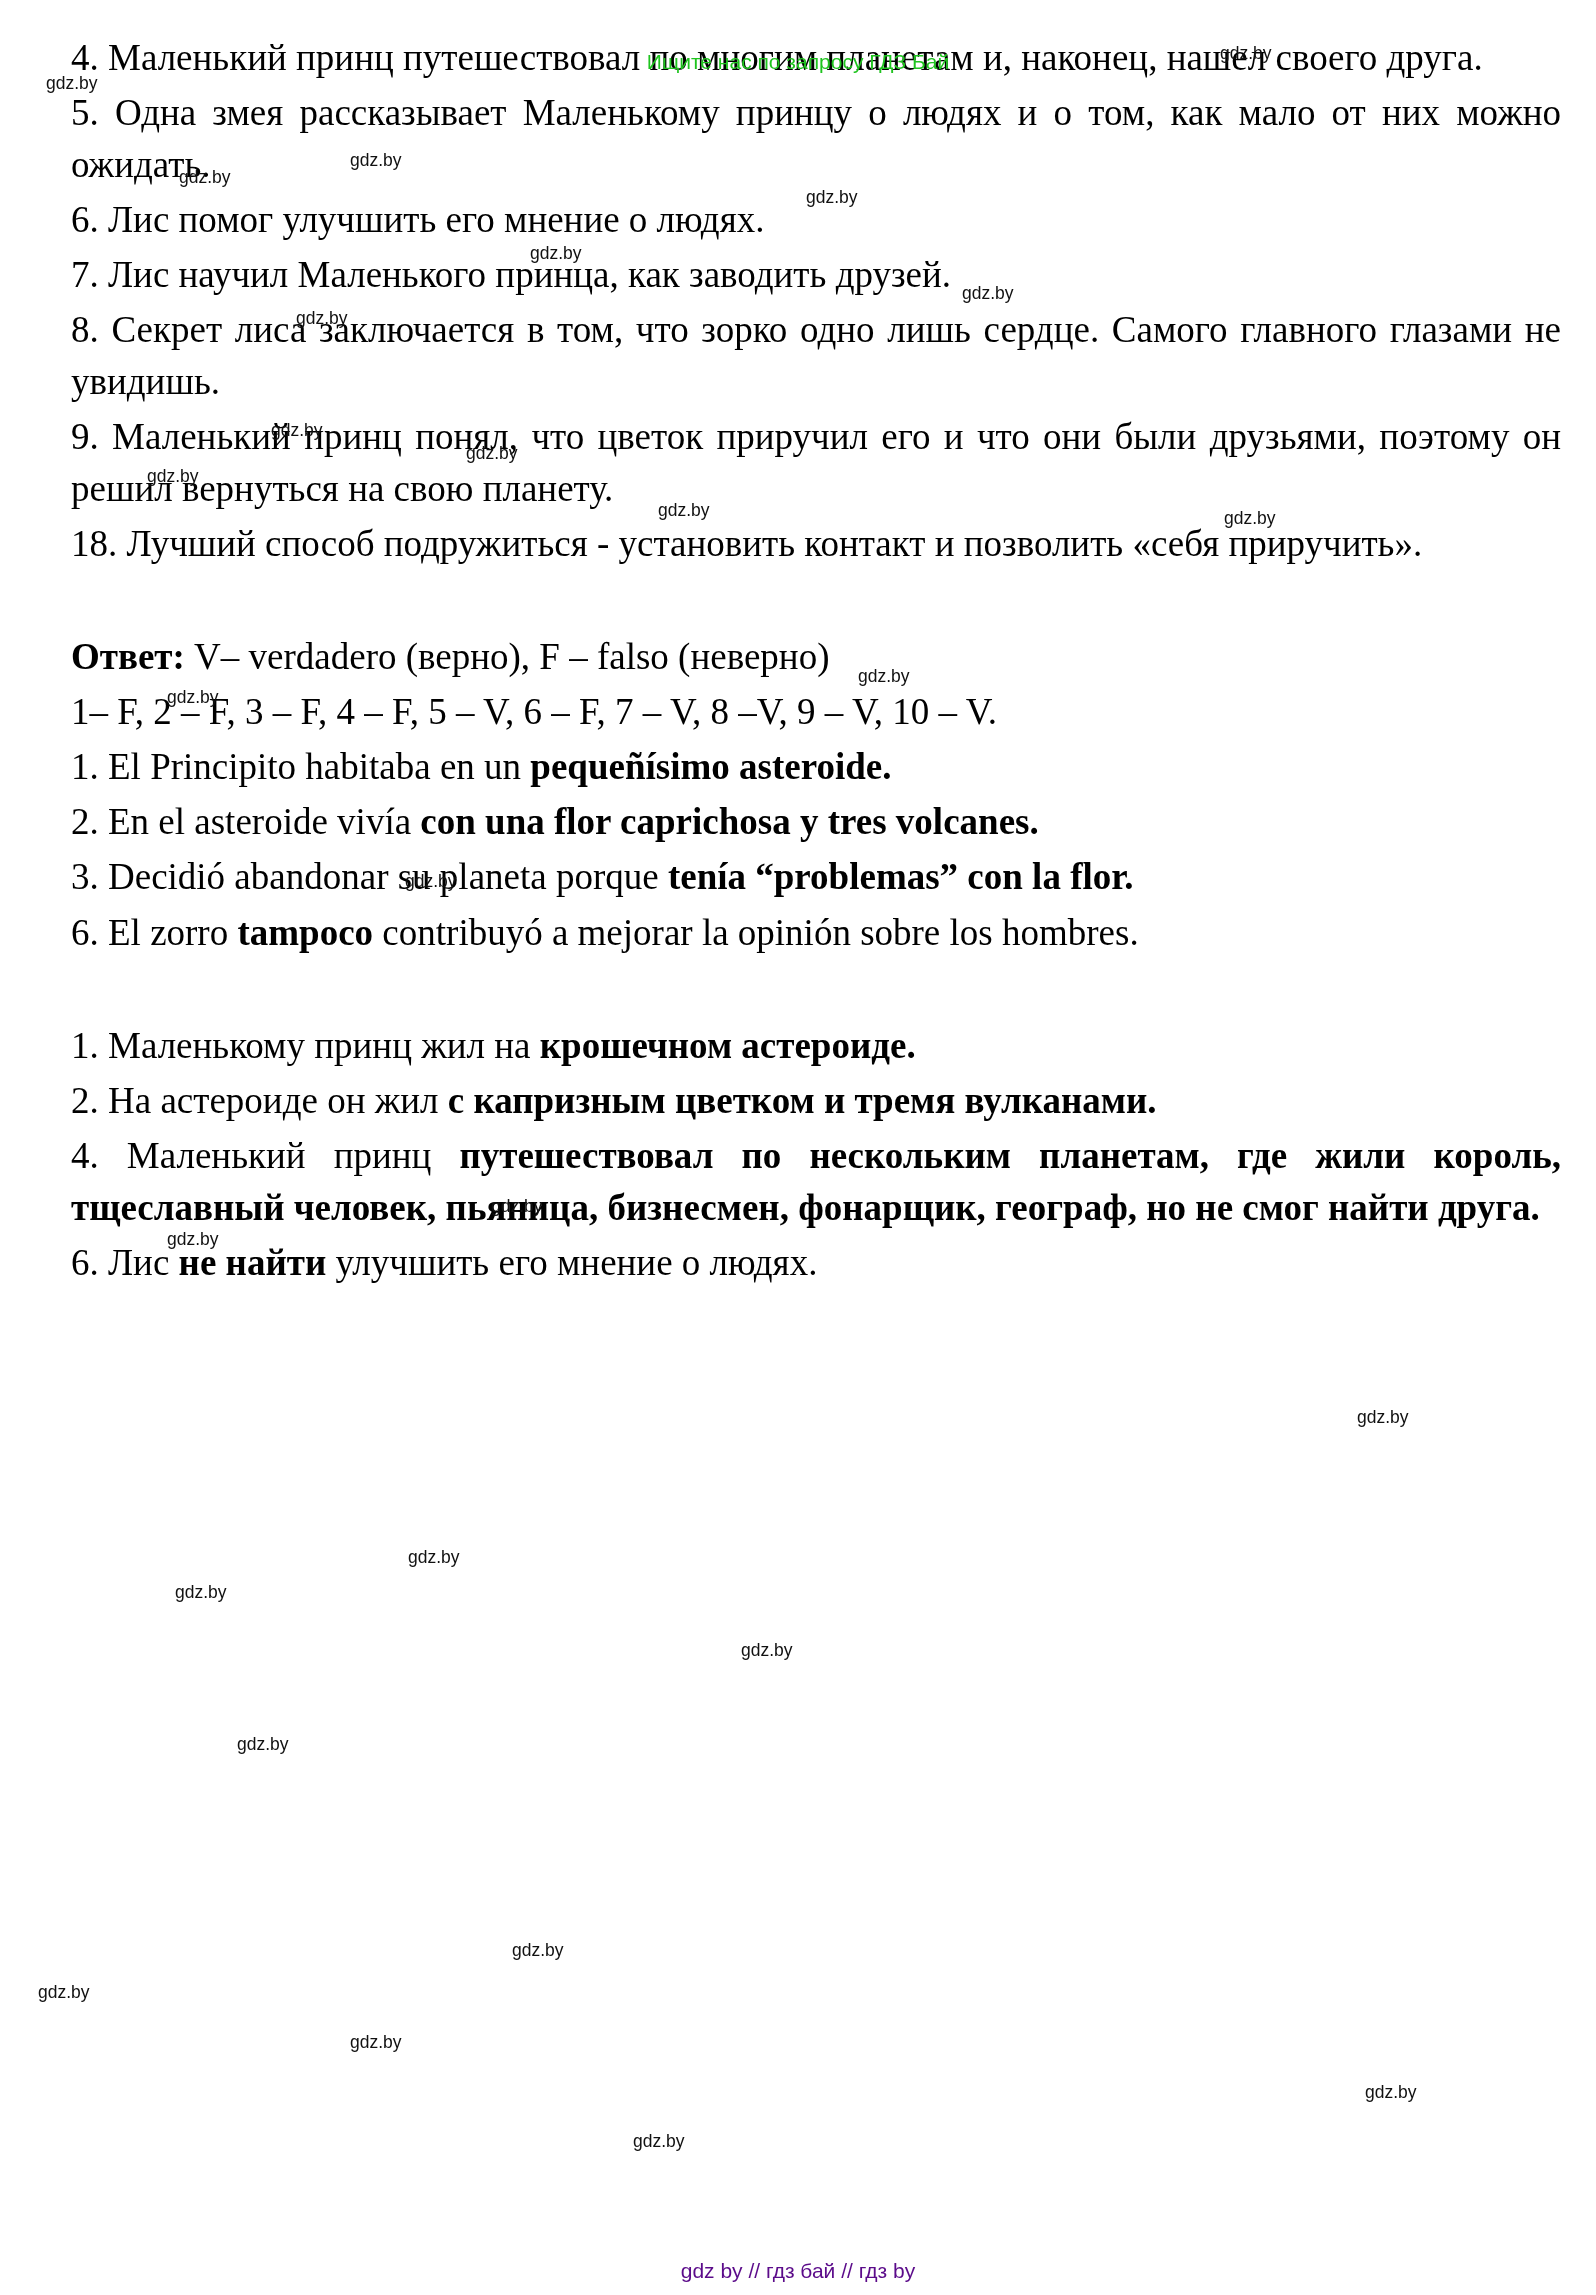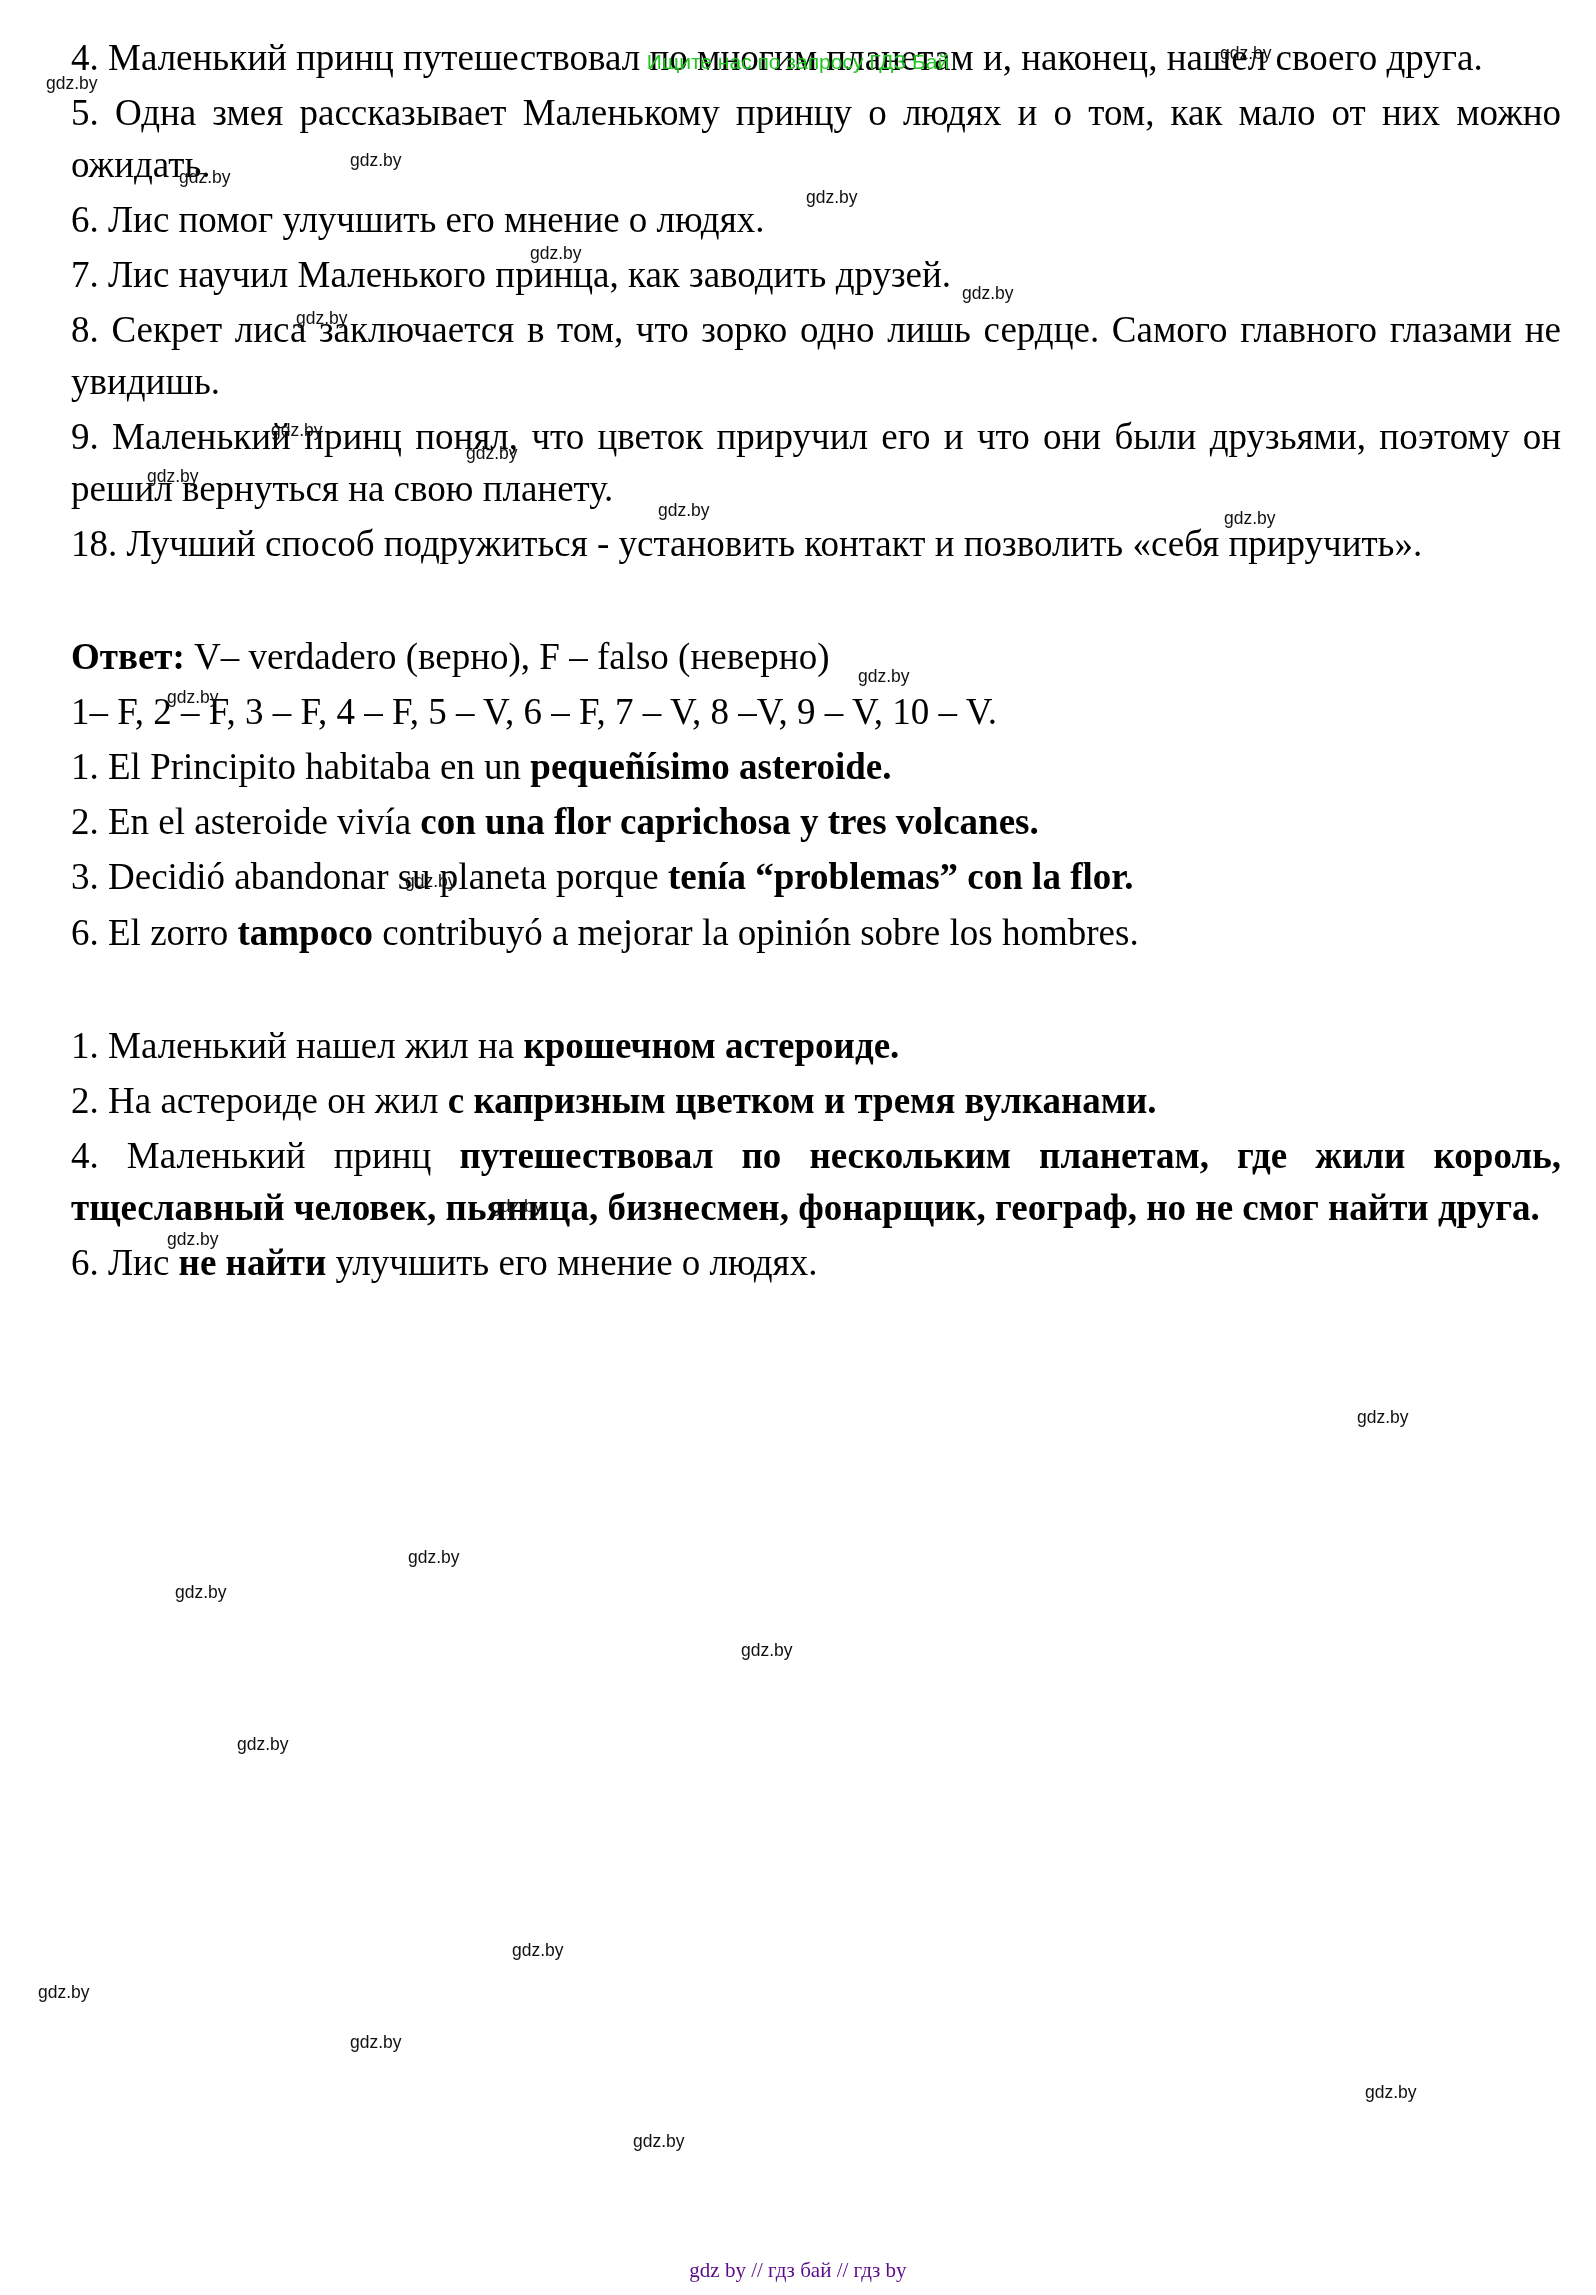--- a/index.html
+++ b/index.html
@@ -78,21 +78,21 @@
     pointer-events: none;
   }
 
   
   .footer {
     position: absolute;
     left: 0;
     bottom: 11.7px;
     width: 1596px;
     text-align: center;
-    font-family: Liberation Serif, serif;
+    font-family: Liberation Sans, sans-serif;
     font-size: 21px;
     color: #5b0b8a;
     z-index: 5;
   }
 </style>
 </head>
 <body>
 
 <div id="page">
 
@@ -195,21 +195,21 @@
 
     <p class="para">
       <span>6.</span>
       <span>El zorro </span><b>tampoco</b><span> contribuyó a mejorar la opinión sobre los hombres.</span>
     </p>
 
     <div class="gap-large"></div>
 
     <p class="para">
       <span>1.</span>
-      <span>Маленький нашел жил на </span><b>крошечном астероиде.</b><span></span>
+      <span>Маленькому принц жил на </span><b>крошечном астероиде.</b><span></span>
     </p>
 
     <p class="para">
       <span>2.</span>
       <span>На астероиде он жил </span><b>с капризным цветком и тремя вулканами.</b><span></span>
     </p>
 
 
     <p class="para">
       <span>4.</span>

